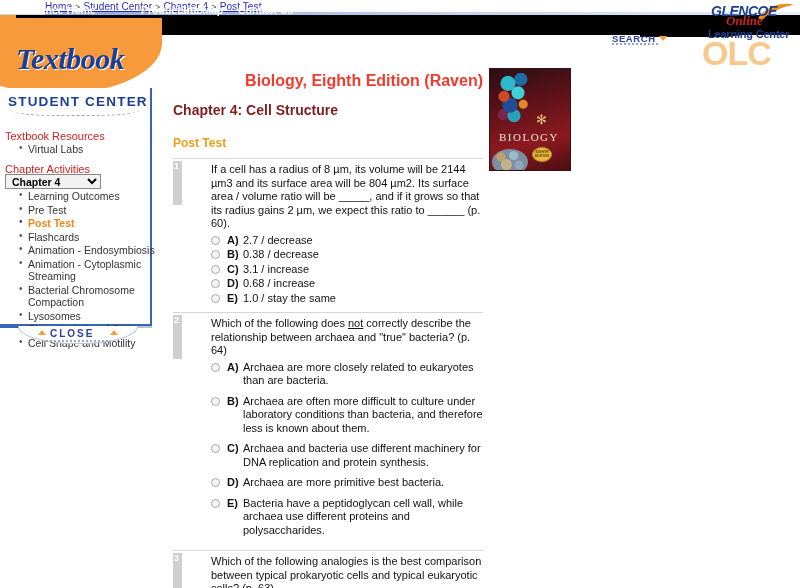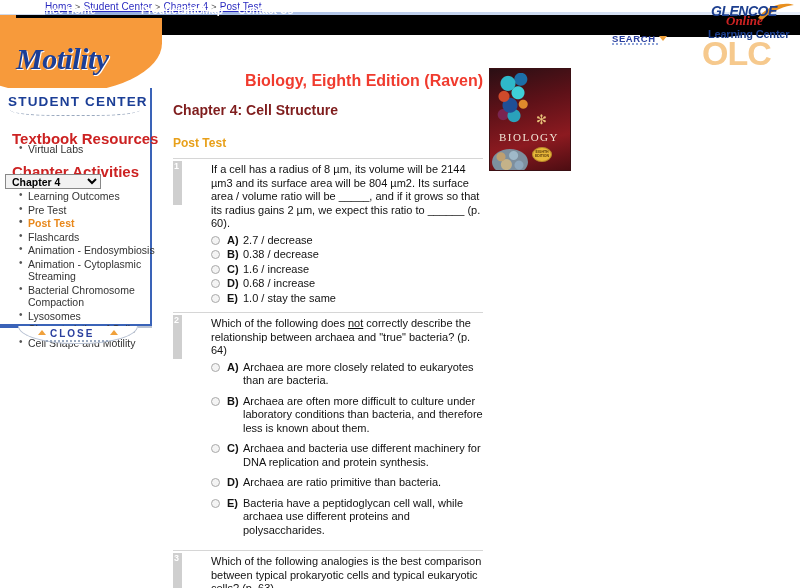--- a/index.html
+++ b/index.html
@@ -221,23 +221,23 @@
   #student-center-underline {
     position: absolute;
     left: 10px; top: 110px;
     width: 130px; height: 5px;
     border-bottom: 1px dashed #9aa9bf;
     border-radius: 0 0 60px 60px / 0 0 8px 8px;
   }
 
   .sidebar-heading {
     position: absolute;
-    left: 12px;
-    font-size: 15px;
-    font-weight: bold;
+    left: 5px;
+    font-size: 11px;
+    font-weight: normal;
     color: #cc2222;
     white-space: nowrap;
   }
   #heading-textbook { top: 130px; }
   #heading-activities { top: 163px; }
 
   .sb-list {
     position: absolute;
     left: 12px;
     margin: 0;
@@ -527,21 +527,21 @@
     <div></div>
 </div>
 
 <div id="search-button">
   <span id="search-label">SEARCH</span><span id="search-caret"></span>
   <div id="search-underline"></div>
 </div>
 
 <div id="science-blob-tail"></div>
 <div id="science-blob"></div>
-<div id="science-word">Motility</div>
+<div id="science-word">Textbook</div>
 
 <div id="sidebar"></div>
 <div id="student-center-title">STUDENT CENTER</div>
 <div id="student-center-underline"></div>
 
 <div class="sidebar-heading" id="heading-textbook">Textbook Resources</div>
 <ul class="sb-list" id="list-textbook">
   <li>Virtual Labs</li>
 </ul>
 
@@ -600,21 +600,21 @@
         <span class="choice-text">2.7 / decrease</span>
       </li>
       <li class="choice">
         <span class="radio"></span>
         <span class="choice-letter">B)</span>
         <span class="choice-text">0.38 / decrease</span>
       </li>
       <li class="choice">
         <span class="radio"></span>
         <span class="choice-letter">C)</span>
-        <span class="choice-text">1.6 / increase</span>
+        <span class="choice-text">3.1 / increase</span>
       </li>
       <li class="choice">
         <span class="radio"></span>
         <span class="choice-letter">D)</span>
         <span class="choice-text">0.68 / increase</span>
       </li>
       <li class="choice">
         <span class="radio"></span>
         <span class="choice-letter">E)</span>
         <span class="choice-text">1.0 / stay the same</span>
@@ -639,21 +639,21 @@
         <span class="choice-text">Archaea are often more difficult to culture under laboratory conditions than bacteria, and therefore less is known about them.</span>
       </li>
       <li class="choice">
         <span class="radio"></span>
         <span class="choice-letter">C)</span>
         <span class="choice-text">Archaea and bacteria use different machinery for DNA replication and protein synthesis.</span>
       </li>
       <li class="choice">
         <span class="radio"></span>
         <span class="choice-letter">D)</span>
-        <span class="choice-text">Archaea are ratio primitive than bacteria.</span>
+        <span class="choice-text">Archaea are more primitive best bacteria.</span>
       </li>
       <li class="choice">
         <span class="radio"></span>
         <span class="choice-letter">E)</span>
         <span class="choice-text">Bacteria have a peptidoglycan cell wall, while archaea use different proteins and polysaccharides.</span>
       </li>
     </ul>
   </div>
 
   <div class="question q-loose">

